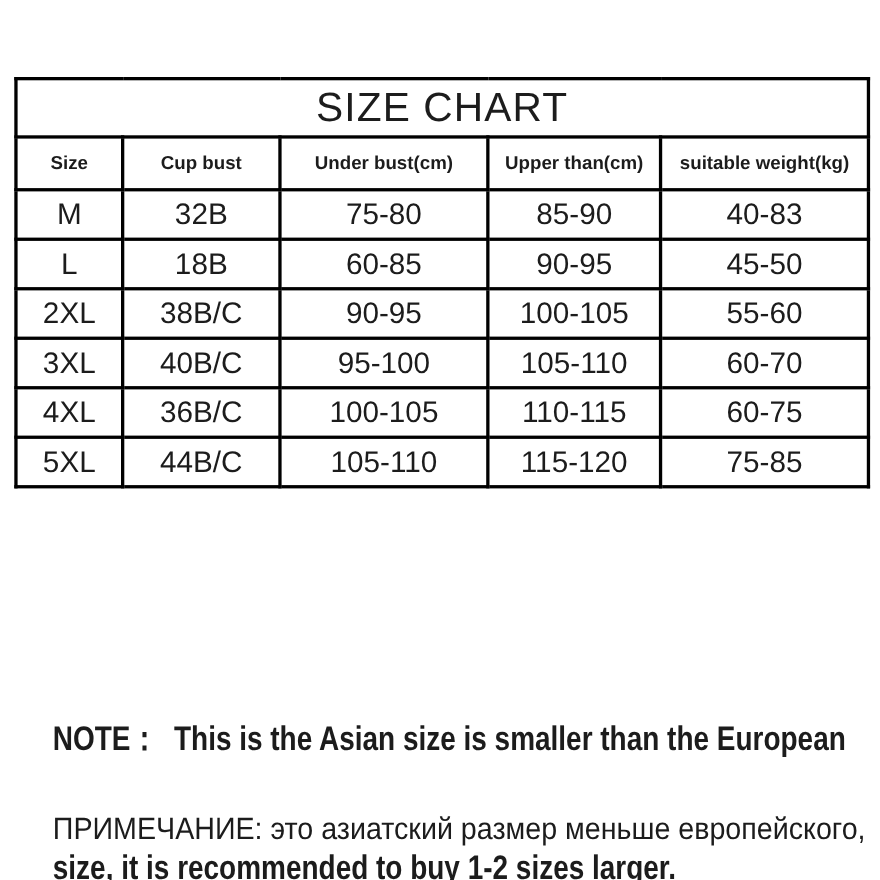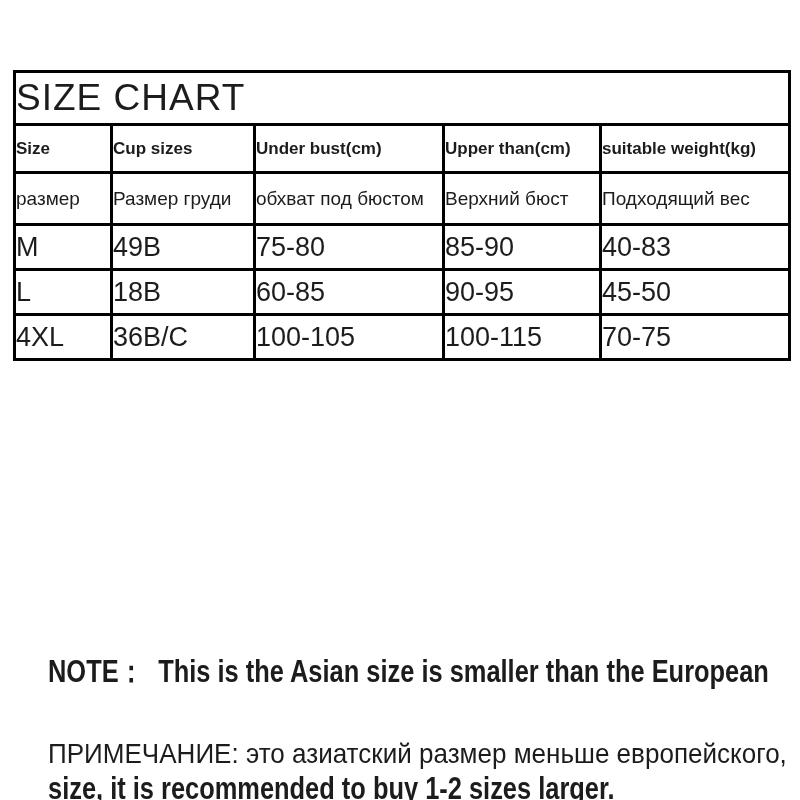--- a/index.html
+++ b/index.html
@@ -19,21 +19,21 @@
   table.size-chart {
     position: absolute;
     left: 13px;
     top: 70px;
     width: 775px;
     border-collapse: collapse;
     table-layout: fixed;
   }
   table.size-chart td, table.size-chart th {
     border: 3px solid #000000;
-    text-align: left;
+    text-align: center;
     vertical-align: middle;
     padding: 0;
     font-weight: normal;
     overflow: hidden;
     white-space: nowrap;
   }
   .col-size  { width: 97px;  }
   .col-cup   { width: 143px; }
   .col-under { width: 189px; }
   .col-upper { width: 157px; }
@@ -94,52 +94,66 @@
         <col class="col-under">
         <col class="col-upper">
         <col class="col-weight">
     </colgroup>
     <tbody>
       <tr>
         <td class="title-cell" colspan="5">SIZE CHART</td>
       </tr>
       <tr class="header-en">
         <th>Size</th>
-        <th>Cup sizes</th>
+        <th>Cup bust</th>
         <th>Under bust(cm)</th>
         <th>Upper than(cm)</th>
         <th>suitable weight(kg)</th>
       </tr>
-      <tr class="header-ru">
-        <th>размер</th>
-        <th>Размер груди</th>
-        <th>обхват под бюстом</th>
-        <th>Верхний бюст</th>
-        <th>Подходящий вес</th>
-      </tr>
       <tr class="data-row">
         <td>M</td>
-        <td>49B</td>
+        <td>32B</td>
         <td>75-80</td>
         <td>85-90</td>
         <td>40-83</td>
       </tr>
       <tr class="data-row">
         <td>L</td>
         <td>18B</td>
         <td>60-85</td>
         <td>90-95</td>
         <td>45-50</td>
       </tr>
       <tr class="data-row">
+        <td>2XL</td>
+        <td>38B/C</td>
+        <td>90-95</td>
+        <td>100-105</td>
+        <td>55-60</td>
+      </tr>
+      <tr class="data-row">
+        <td>3XL</td>
+        <td>40B/C</td>
+        <td>95-100</td>
+        <td>105-110</td>
+        <td>60-70</td>
+      </tr>
+      <tr class="data-row">
         <td>4XL</td>
         <td>36B/C</td>
         <td>100-105</td>
-        <td>100-115</td>
-        <td>70-75</td>
+        <td>110-115</td>
+        <td>60-75</td>
+      </tr>
+      <tr class="data-row">
+        <td>5XL</td>
+        <td>44B/C</td>
+        <td>105-110</td>
+        <td>115-120</td>
+        <td>75-85</td>
       </tr>
     </tbody>
   </table>
 
   <div class="note-en">
     <div>NOTE：  This is the Asian size is smaller than the European</div>
     <div>size, it is recommended to buy 1-2 sizes larger.</div>
   </div>
 
   <div class="note-ru">

